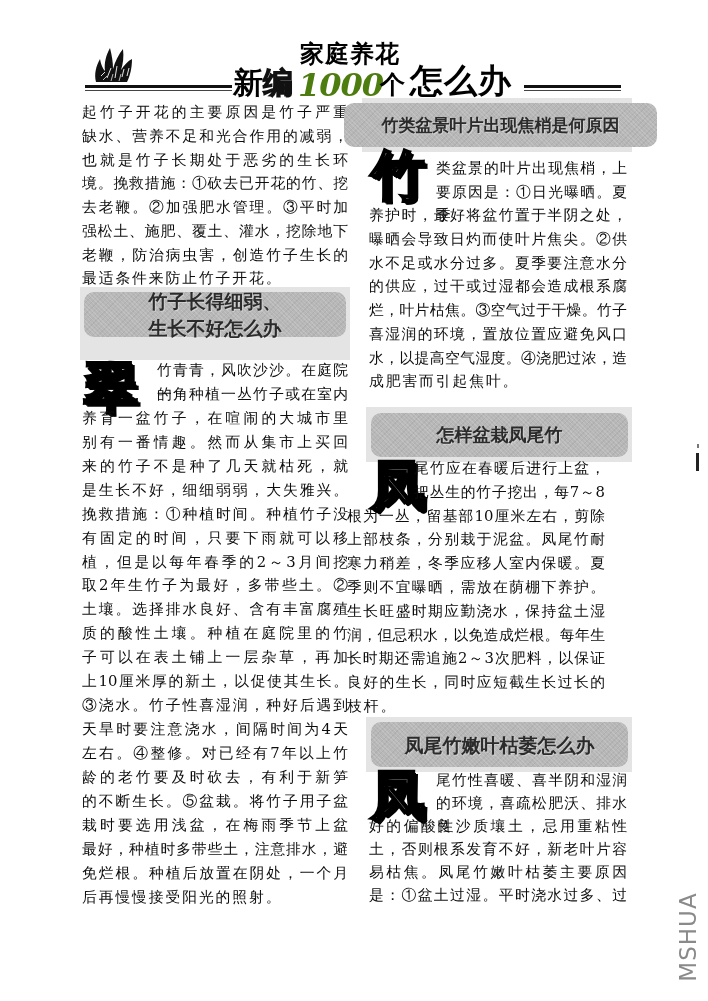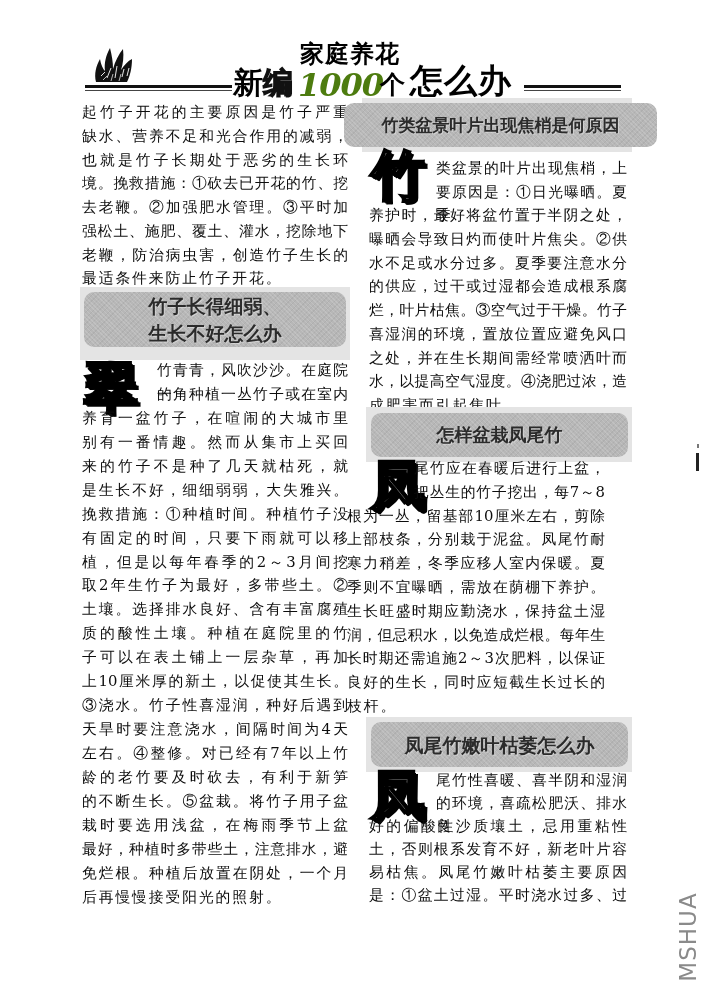--- a/index.html
+++ b/index.html
@@ -134,21 +134,21 @@
     <div class="ln j">缺水、营养不足和光合作用的减弱，</div>
     <div class="ln j">也就是竹子长期处于恶劣的生长环</div>
     <div class="ln j">境。挽救措施：①砍去已开花的竹、挖</div>
     <div class="ln j">去老鞭。②加强肥水管理。③平时加</div>
     <div class="ln j">强松土、施肥、覆土、灌水，挖除地下</div>
     <div class="ln j">老鞭，防治病虫害，创造竹子生长的</div>
     <div class="ln last">最适条件来防止竹子开花。</div>
   </div>
 
   <div class="hbox-outer" style="left:80px;top:287px;width:270px;height:73px;"></div>
-  <div class="hbox" style="left:84px;top:292px;width:262px;height:55px;font-size:19px;line-height:27px;">
+  <div class="hbox" style="left:84px;top:292px;width:262px;height:45px;font-size:19px;line-height:27px;">
     <span>竹子长得细弱、</span>
     <span>生长不好怎么办</span>
   </div>
 
   <div class="dropcap" style="left:84px;top:360px;">翠</div>
 
   <div class="block b-left-sec">
     <div class="ln j ind">竹青青，风吹沙沙。在庭院的</div>
     <div class="ln j ind">一角种植一丛竹子或在室内</div>
     <div class="ln j">养育一盆竹子，在喧闹的大城市里</div>
@@ -181,21 +181,20 @@
   <div class="dropcap" style="left:371px;top:148px;">竹</div>
   <div class="block b-r1">
     <div class="ln j ind">类盆景的叶片出现焦梢，上</div>
     <div class="ln j ind">要原因是：①日光曝晒。夏季</div>
     <div class="ln j">养护时，最好将盆竹置于半阴之处，</div>
     <div class="ln j">曝晒会导致日灼而使叶片焦尖。②供</div>
     <div class="ln j">水不足或水分过多。夏季要注意水分</div>
     <div class="ln j">的供应，过干或过湿都会造成根系腐</div>
     <div class="ln j">烂，叶片枯焦。③空气过于干燥。竹子</div>
     <div class="ln j">喜湿润的环境，置放位置应避免风口</div>
-    <div class="ln j">之处，并在生长期间需经常喷洒叶而</div>
     <div class="ln j">水，以提高空气湿度。④浇肥过浓，造</div>
     <div class="ln last">成肥害而引起焦叶。</div>
   </div>
 
   <div class="hbox-outer" style="left:366px;top:407px;width:266px;height:55px;"></div>
   <div class="hbox" style="left:371px;top:413px;width:257px;height:44px;font-size:18px;line-height:22px;">
     <span>怎样盆栽凤尾竹</span>
   </div>
   <div class="dropcap" style="left:371px;top:458px;">凤</div>
   <div class="block b-r2">

